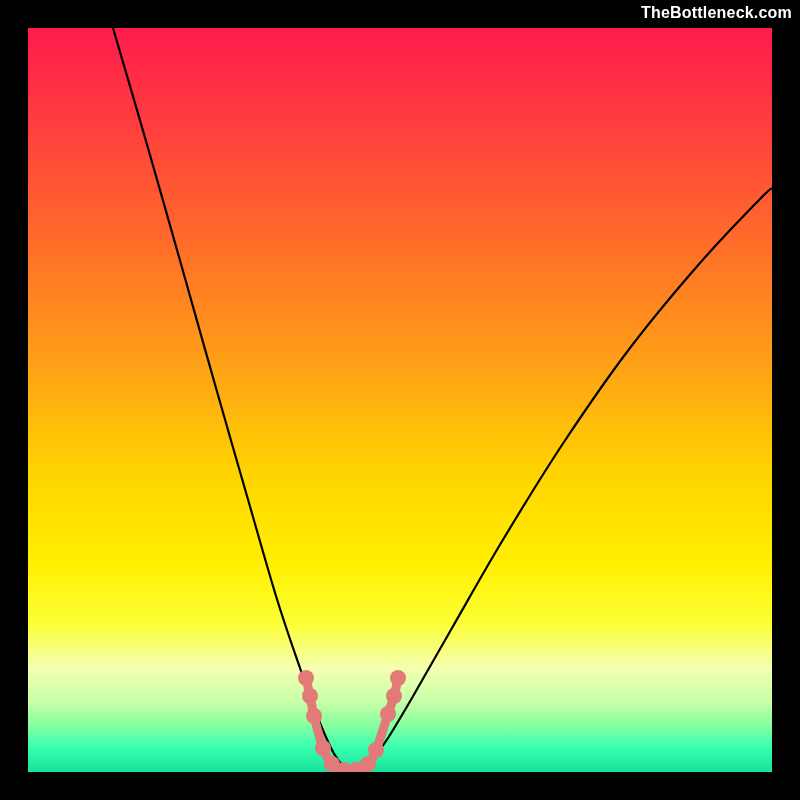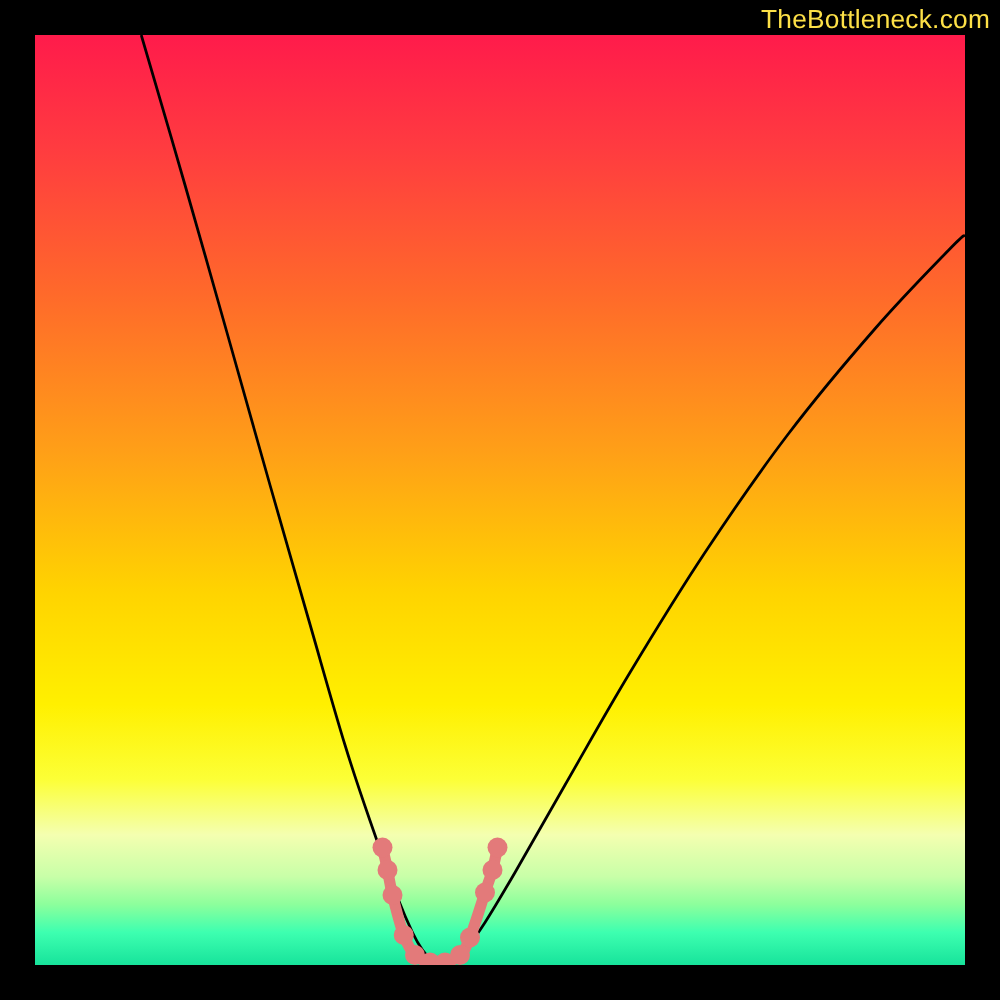--- a/index.html
+++ b/index.html
@@ -16,23 +16,23 @@
     left: 28px;
     top: 28px;
     width: 744px;
     height: 744px;
     overflow: hidden;
   }
   .watermark {
     position: absolute;
     top: 4px;
     right: 8px;
-    color: #fde047;
-    font-size: 21px;
-    font-weight: 400;
+    color: #ffffff;
+    font-size: 16px;
+    font-weight: 700;
     letter-spacing: 0.2px;
   }
   svg {
     position: absolute;
     left: 0;
     top: 0;
   }
 </style>
 </head>
 <body>

